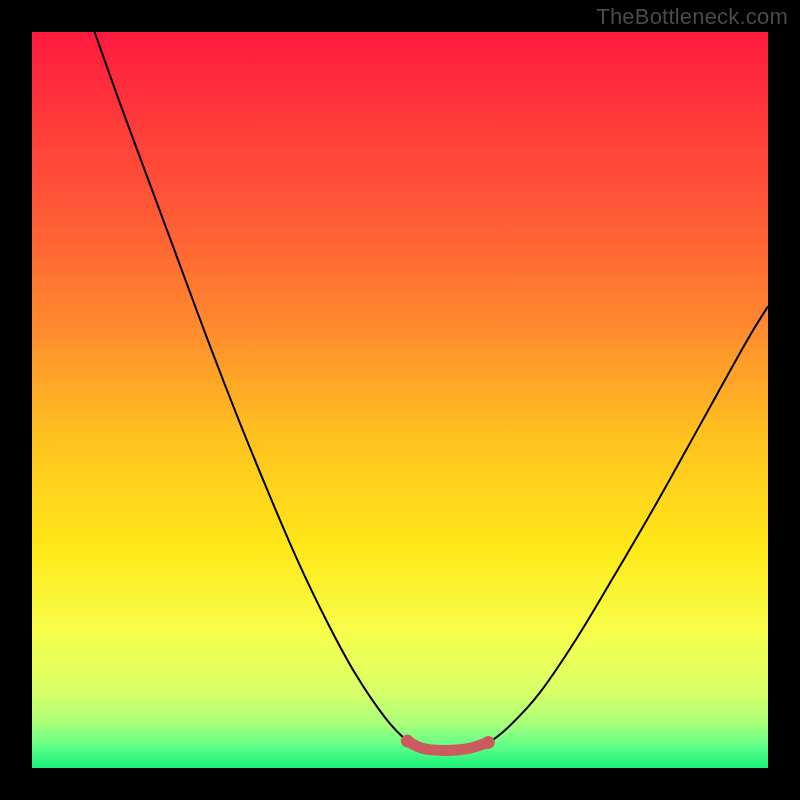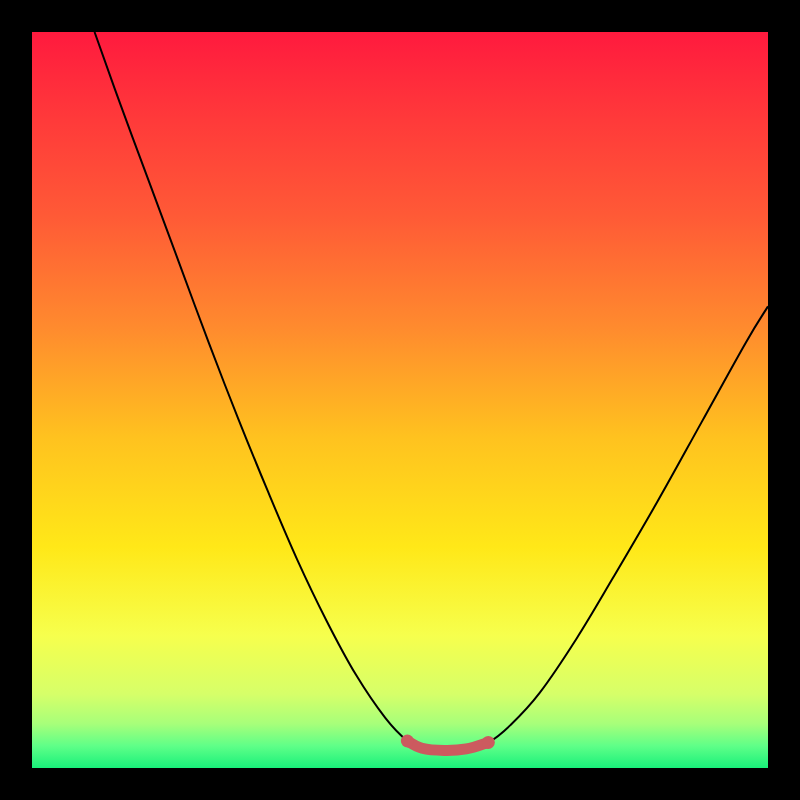--- a/index.html
+++ b/index.html
@@ -30,20 +30,21 @@
   svg {
     position: absolute;
     left: 0;
     top: 0;
   }
 </style>
 </head>
 <body>
 
 <div class="frame">
+  <div class="watermark">TheBottleneck.com</div>
   <svg id="chart-svg" width="800" height="800" viewBox="0 0 800 800">
       <defs>
         <linearGradient id="bg-grad" x1="0" y1="0" x2="0" y2="1">
           <stop offset="0%" stop-color="#ff1a3e"></stop>
           <stop offset="12%" stop-color="#ff3a3a"></stop>
           <stop offset="25%" stop-color="#ff5a36"></stop>
           <stop offset="40%" stop-color="#ff8a2e"></stop>
           <stop offset="55%" stop-color="#ffc21f"></stop>
           <stop offset="70%" stop-color="#ffe818"></stop>
           <stop offset="82%" stop-color="#f6ff4d"></stop>

